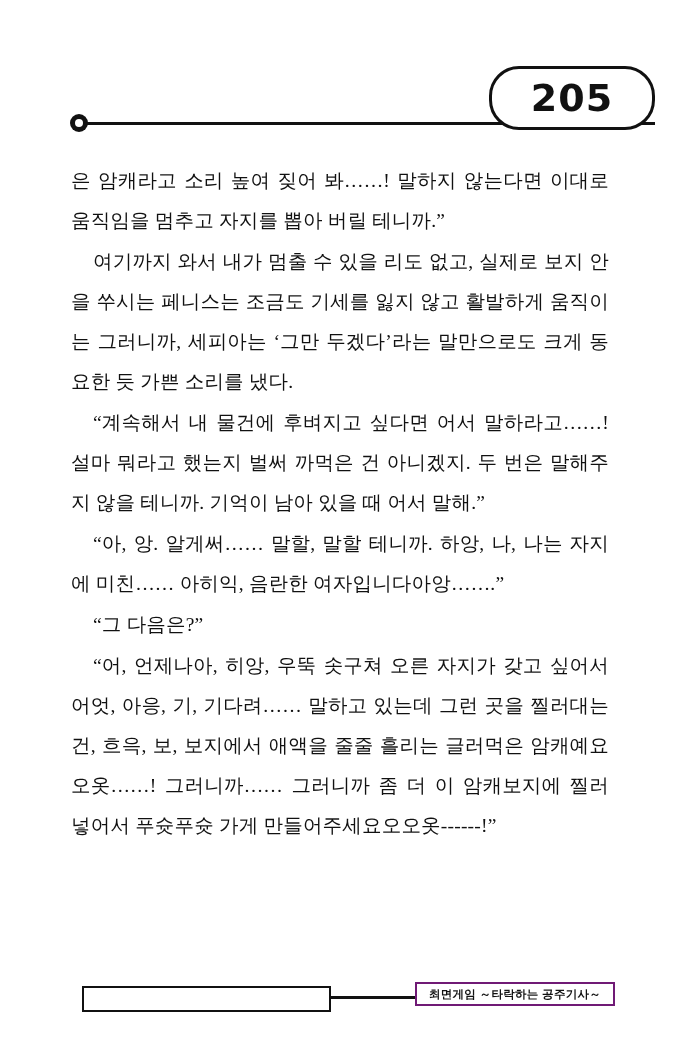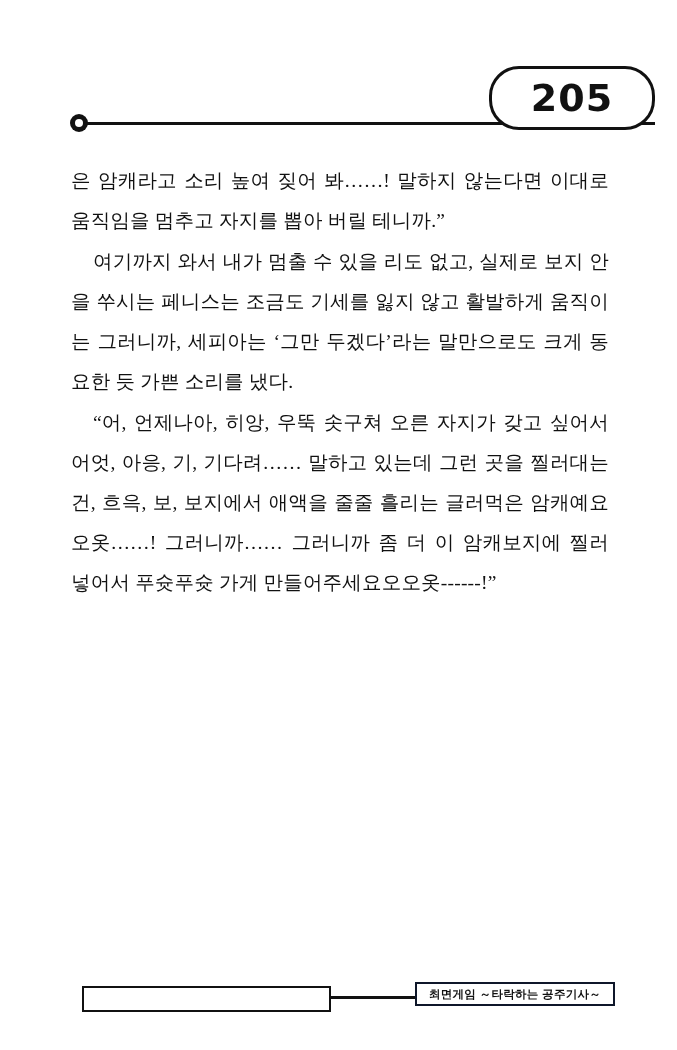--- a/index.html
+++ b/index.html
@@ -137,21 +137,21 @@
     border: 2px solid #111;
     background: #fff;
   }
 
   .footer-title-box {
     position: absolute;
     right: 62px;
     top: 0;
     min-width: 200px;
     height: 24px;
-    border: 2px solid #0f172a;
+    border: 2px solid #701a75;
     background: #fff;
     display: flex;
     align-items: center;
     justify-content: center;
     padding: 0 10px;
     box-sizing: border-box;
   }
 
   .footer-title {
     font-family: "Liberation Sans", sans-serif;
@@ -171,20 +171,23 @@
     <div class="header-dot"></div>
     <div class="header-rule"></div>
     <div class="page-number-box">
       <span class="page-number">205</span>
     </div>
   </div>
 
   <div class="body-text">
     <p>은 암캐라고 소리 높여 짖어 봐……! 말하지 않는다면 이대로 움직임을 멈추고 자지를 뽑아 버릴 테니까.”</p>
     <p class="indent">여기까지 와서 내가 멈출 수 있을 리도 없고, 실제로 보지 안을 쑤시는 페니스는 조금도 기세를 잃지 않고 활발하게 움직이는 그러니까, 세피아는 ‘그만 두겠다’라는 말만으로도 크게 동요한 듯 가쁜 소리를 냈다.</p>
+    <p class="indent">“계속해서 내 물건에 후벼지고 싶다면 어서 말하라고……! 설마 뭐라고 했는지 벌써 까먹은 건 아니겠지. 두 번은 말해주지 않을 테니까. 기억이 남아 있을 때 어서 말해.”</p>
+    <p class="indent">“아, 앙. 알게써…… 말할, 말할 테니까. 하앙, 나, 나는 자지에 미친…… 아히익, 음란한 여자입니다아앙…….”</p>
+    <p class="indent">“그 다음은?”</p>
     <p class="indent">“어, 언제나아, 히앙, 우뚝 솟구쳐 오른 자지가 갖고 싶어서어엇, 아응, 기, 기다려…… 말하고 있는데 그런 곳을 찔러대는 건, 흐윽, 보, 보지에서 애액을 줄줄 흘리는 글러먹은 암캐예요오옷……! 그러니까…… 그러니까 좀 더 이 암캐보지에 찔러 넣어서 푸슛푸슛 가게 만들어주세요오오옷------!”</p>
   </div>
 
   <div class="footer">
     <div class="footer-line"></div>
     <div class="footer-left-box"></div>
     <div class="footer-title-box">
       <span class="footer-title">최면게임 ～타락하는 공주기사～</span>
     </div>
   </div>

